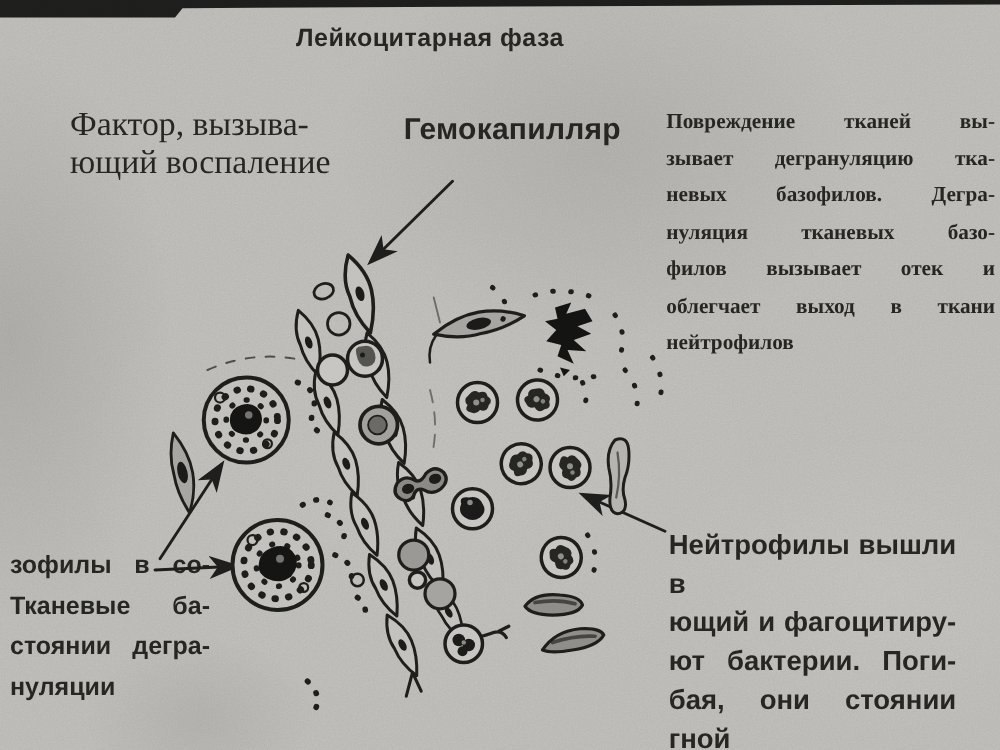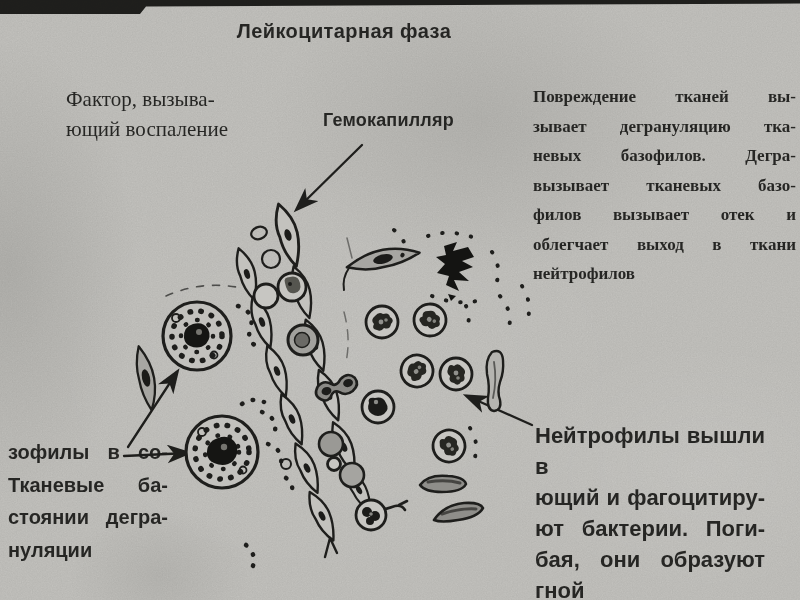--- a/index.html
+++ b/index.html
@@ -14,22 +14,22 @@
       radial-gradient(ellipse 120px 90px at 20% 96%, rgba(80,80,76,.10), transparent 75%);
     font-family:"Liberation Sans", sans-serif;
     color:#1e1e1c;
   }
   .abs{position:absolute;}
   .title{
     top:20px;left:0;width:688px;text-align:center;
     font-size:20px;font-weight:bold;letter-spacing:.4px;
   }
   .serif{font-family:"Liberation Serif", serif;}
-  .factor{top:84px;left:66px;width:206px;font-size:21px;line-height:30px;}
-  .hemocap{top:110px;left:323px;font-size:18px;font-weight:bold;letter-spacing:.2px;}
+  .factor{top:84px;left:56px;width:206px;font-size:27px;line-height:30px;}
+  .hemocap{top:90px;left:323px;font-size:24px;font-weight:bold;letter-spacing:.2px;}
   .damage{top:82px;left:533px;width:263px;font-size:17px;font-weight:bold;line-height:29.5px;}
   .baso-label{top:436px;left:8px;width:160px;font-size:20px;font-weight:bold;line-height:32.5px;}
   .neutro-par{top:420px;left:535px;width:230px;font-size:22px;font-weight:bold;line-height:31px;}
   .line{white-space:nowrap;}
   .j{white-space:normal;text-align:justify;text-align-last:justify;}
   svg{position:absolute;top:0;left:0;}
   .ink{stroke:#1e1e1c;fill:none;stroke-linecap:round;stroke-linejoin:round;}
   .cellB{fill:#c7c6c2;stroke:#1e1e1c;stroke-width:2.8;}
   .nuc{fill:#1c1c1a;}
 </style>
@@ -44,38 +44,38 @@
     <div class="line">Фактор, вызыва-</div>
     <div class="line">ющий воспаление</div>
   </div>
 
   <div class="abs hemocap">Гемокапилляр</div>
 
   <div class="abs serif damage">
     <div class="j">Повреждение тканей вы-</div>
     <div class="j">зывает дегрануляцию тка-</div>
     <div class="j">невых базофилов. Дегра-</div>
-    <div class="j">вызывает тканевых базо-</div>
+    <div class="j">нуляция тканевых базо-</div>
     <div class="j">филов вызывает отек и</div>
     <div class="j">облегчает выход в ткани</div>
     <div class="line">нейтрофилов</div>
   </div>
 
   <div class="abs baso-label">
     <div class="j">зофилы в со-</div>
     <div class="j">Тканевые ба-</div>
     <div class="j">стоянии дегра-</div>
     <div class="line">нуляции</div>
   </div>
 
   <div class="abs neutro-par">
     <div class="j">Нейтрофилы вышли в</div>
     <div class="j">ющий и фагоцитиру-</div>
     <div class="j">ют бактерии. Поги-</div>
-    <div class="j">бая, они образуют</div>
+    <div class="j">бая, они стоянии</div>
     <div class="line">гной</div>
   </div>
 
   <svg width="800" height="600" viewBox="0 0 800 600">
     <defs>
       <marker id="ah" markerWidth="12" markerHeight="10" refX="9" refY="4" orient="auto">
         <path d="M0,0 L11,4 L0,8 L3,4 Z" fill="#1e1e1c"></path>
       </marker>
       <g id="lens">
         <path d="M-27,0 Q-13,-9 0,-8 Q13,-7 27,1 Q13,8 0,7 Q-13,9 -27,0 Z" fill="#c3c2be" stroke="#1e1e1c" stroke-width="2.4" stroke-linejoin="round"></path>

